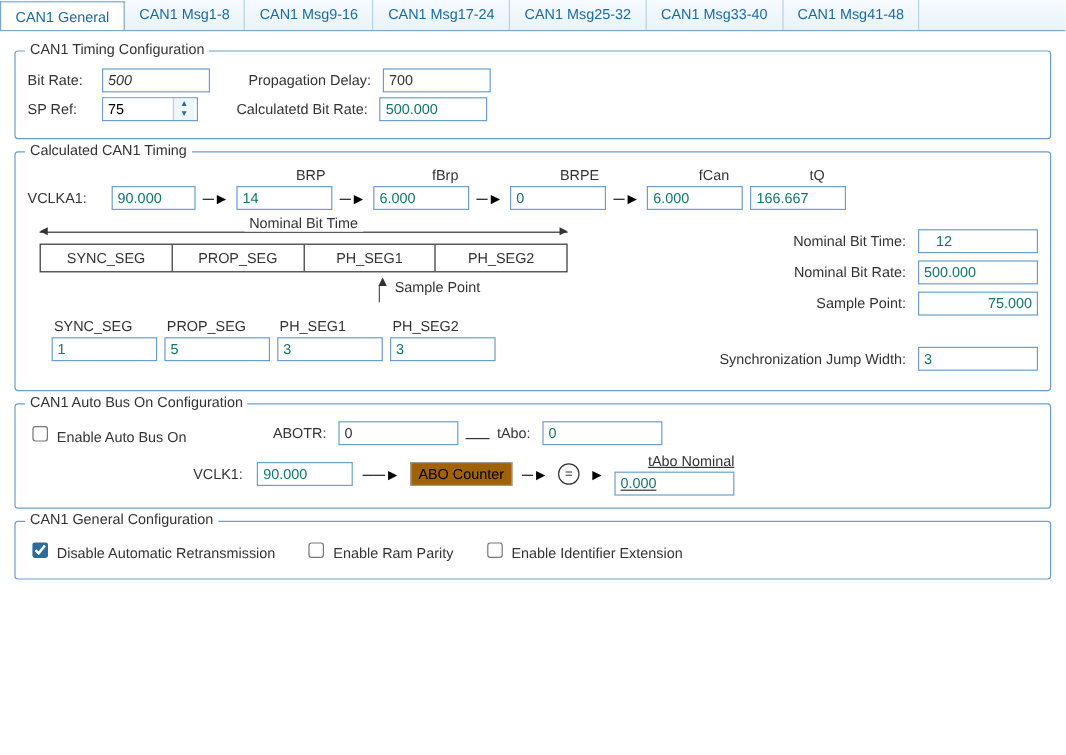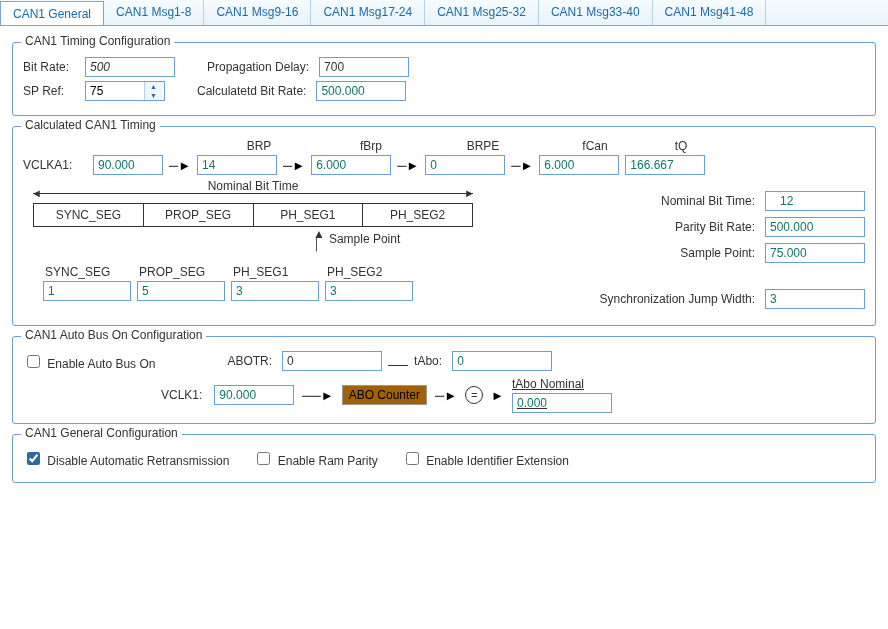--- a/index.html
+++ b/index.html
@@ -64,21 +64,21 @@
     display: inline-flex; align-items: stretch;
     border: 1px solid #6a9fd4; height: 20px; width: 80px;
   }
   .spinner .sval { border: none; outline: none; width: 58px; padding-left: 4px; font-size: 12px; }
   .spinner .btns { display: flex; flex-direction: column; width: 18px; border-left: 1px solid #b7d1e6; }
   .spinner .b { flex: 1; display: flex; align-items: center; justify-content: center; font-size: 7px; color: #2c6aa0; background: #eef6fc; cursor: pointer; }
   .headsRow { display: flex; gap: 6px; margin-left: 94px; margin-top: 2px; }
   .headsRow .h { text-align: center; color: #333; }
   .valsRow { display: flex; gap: 6px; align-items: center; margin-top: 2px; }
   .arrow { display: inline-flex; align-items: center; color: #000; font-size: 13px; font-weight: bold; }
-  .small-lbl { color: #333; }
+  .small-lbl { color: #333; text-align: right; }
 
   .nbt-wrap { margin-top: 10px; display: flex; align-items: flex-start; gap: 24px; }
   .nbt-left { width: 450px; padding-left: 10px; }
   .nbt-span { position: relative; height: 16px; margin: 0 0 2px 0; }
   .nbt-span .bar { position: absolute; left: 0; right: 0; top: 8px; border-top: 1px solid #333; }
   .nbt-span .arL, .nbt-span .arR { position: absolute; top: 2px; font-size: 11px; color: #333; }
   .nbt-span .arL { left: -2px; }
   .nbt-span .arR { right: -2px; }
   .nbt-span .txt { position: absolute; top: -6px; left: 50%; transform: translateX(-50%); background: #fff; padding: 0 4px; font-size: 12px; }
   .segtable { display: flex; border: 1px solid #333; }
@@ -206,26 +206,26 @@
         <input class="inp" readonly="" value="3" style="">
         <input class="inp" readonly="" value="3" style="">
       </div>
     </div>
     <div class="right-col">
       <div class="rrow">
         <span class="lbl">Nominal Bit Time:</span>
         <input class="inp" style="width: 100px; padding-left: 14px;" readonly="" value="12">
       </div>
       <div class="rrow">
-        <span class="lbl">Parity Bit Rate:</span>
+        <span class="lbl">Nominal Bit Rate:</span>
         <input class="inp" style="width: 100px;" readonly="" value="500.000">
       </div>
       <div class="rrow">
         <span class="lbl">Sample Point:</span>
-        <input class="inp" style="width: 100px;" readonly="" value="75.000">
+        <input class="inp" style="width: 100px; text-align: right;" readonly="" value="75.000">
       </div>
       <div class="rrow" style="margin-top:26px">
         <span class="lbl">Synchronization Jump Width:</span>
         <input class="inp" style="width: 100px;" readonly="" value="3">
       </div>
     </div>
   </div>
 </div>
 
 <div class="fieldset">

